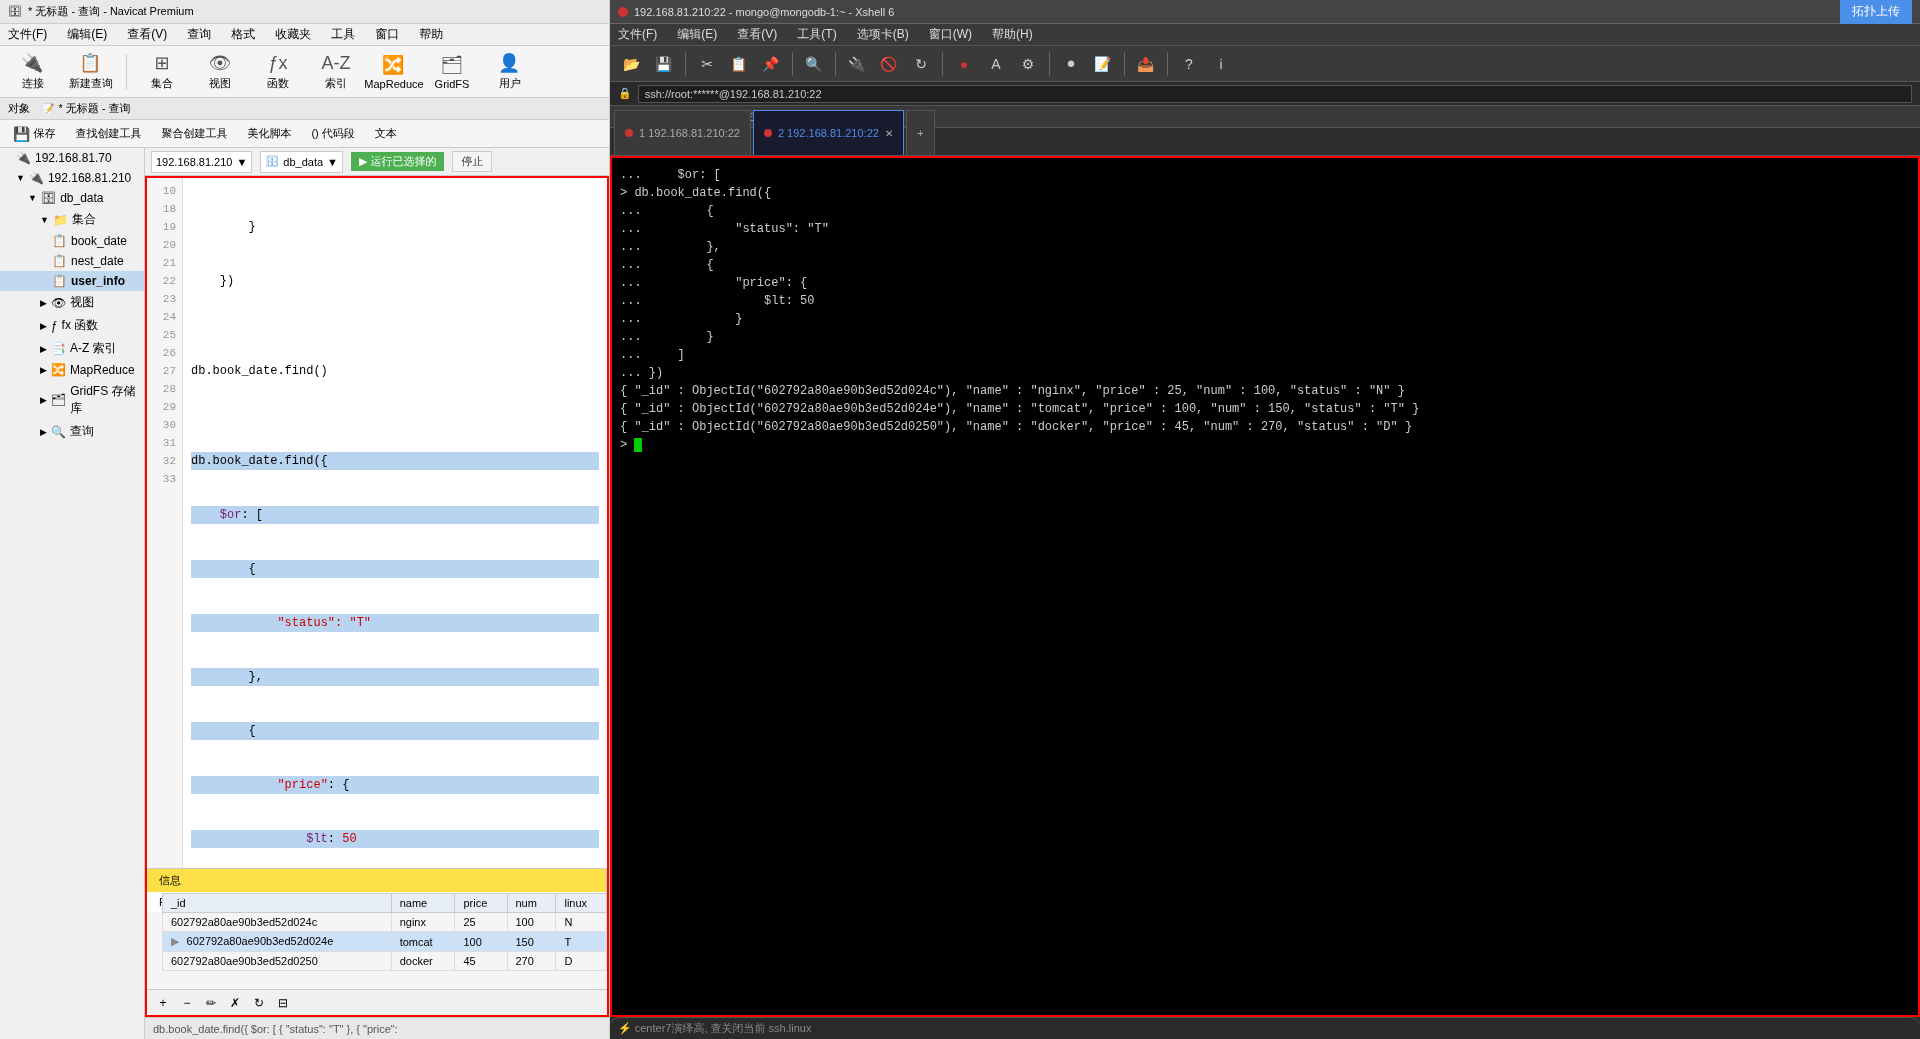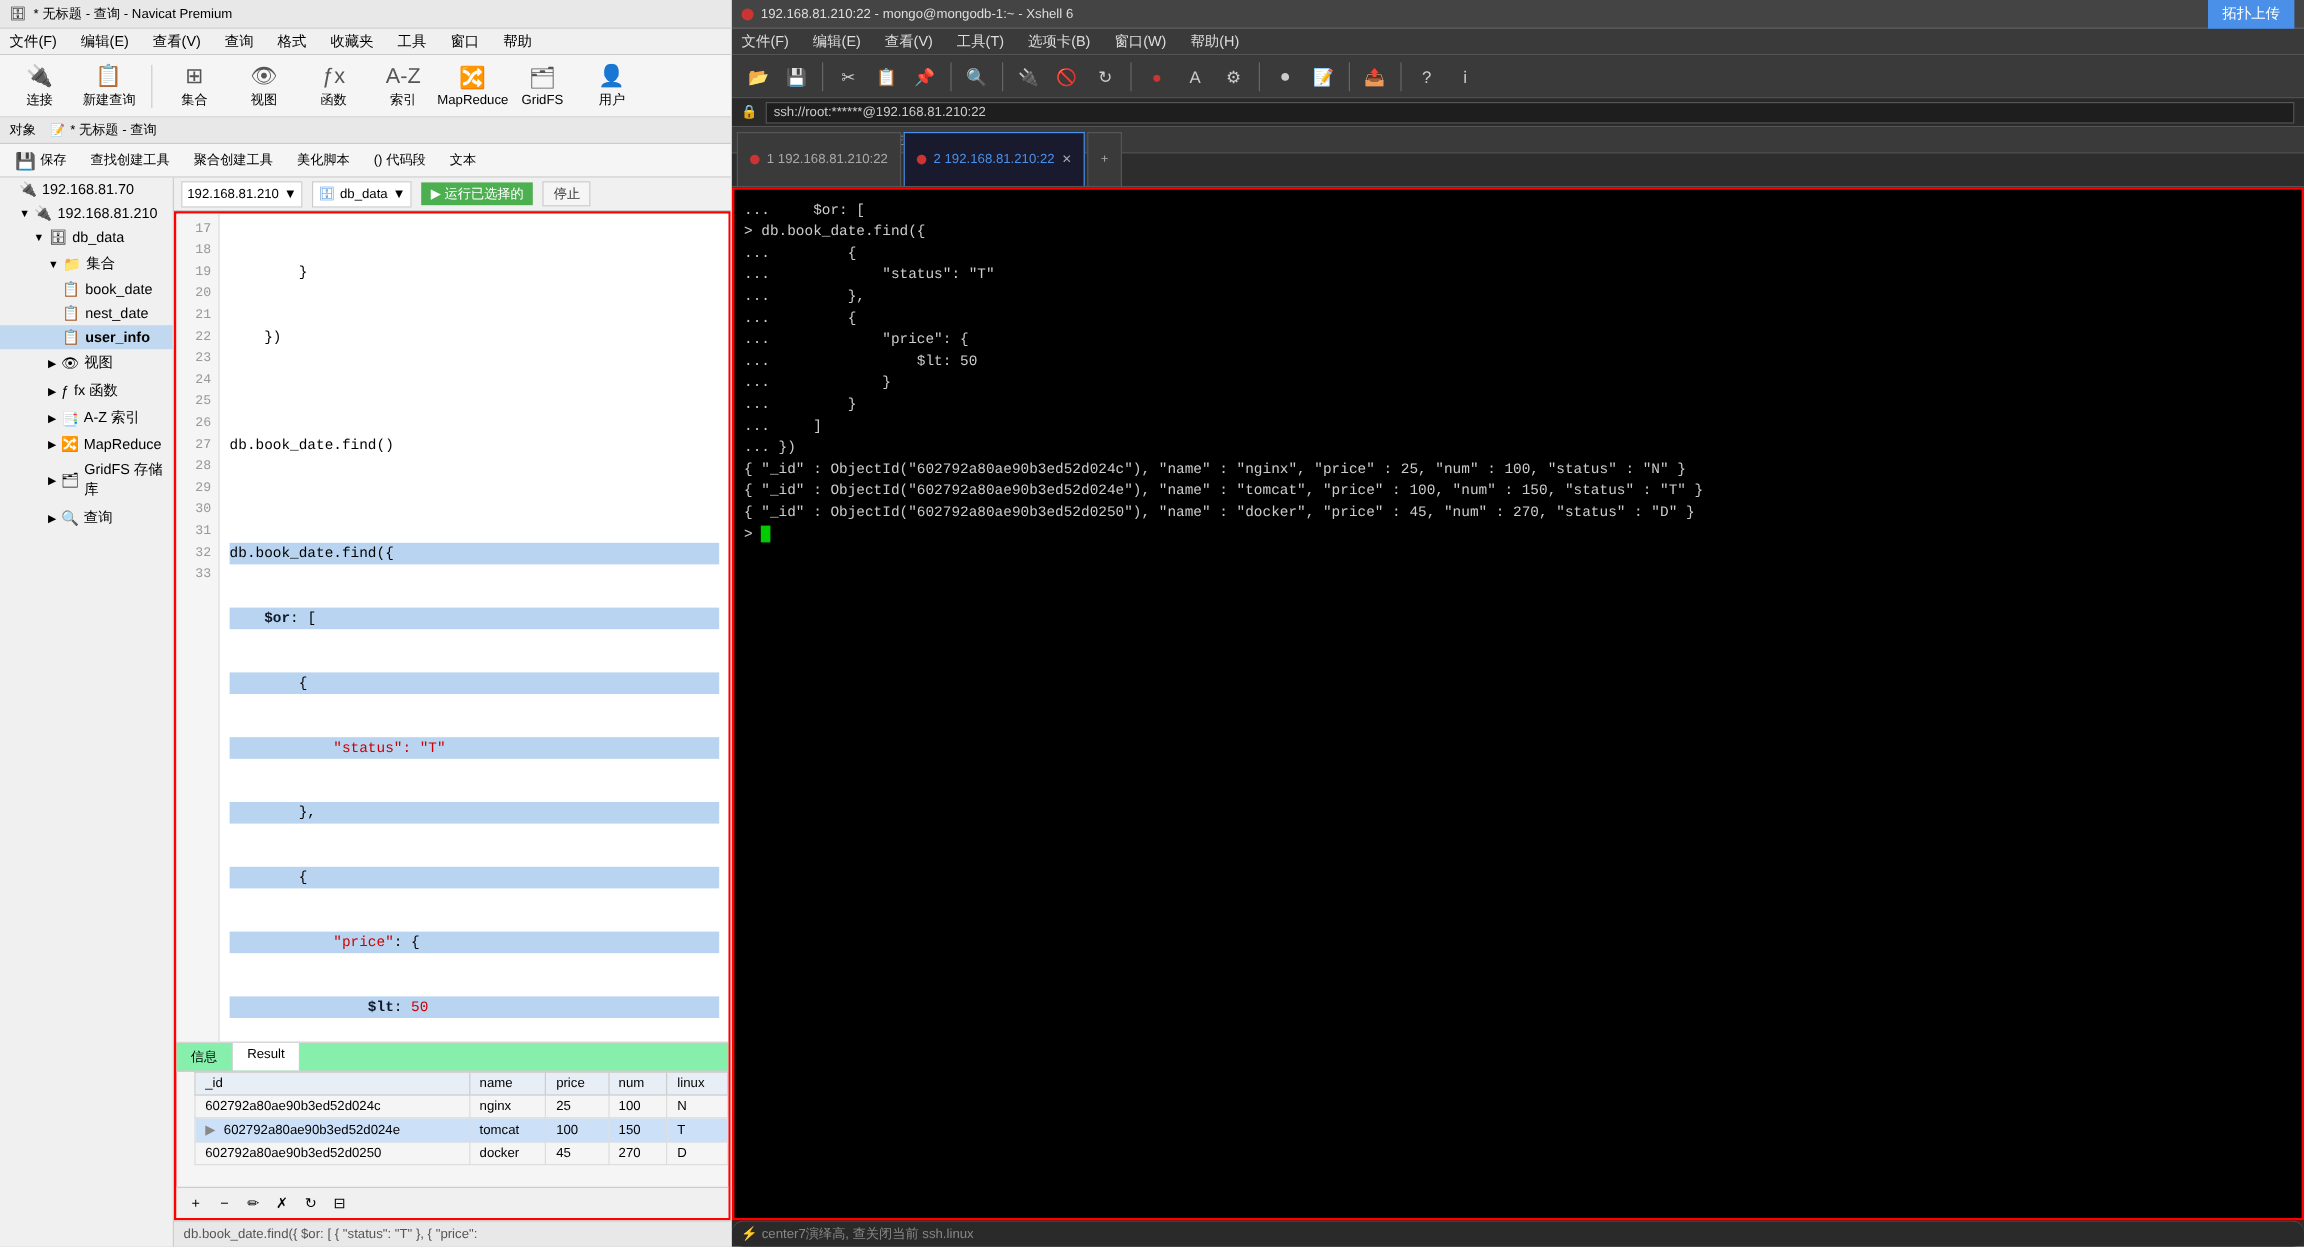--- a/index.html
+++ b/index.html
@@ -180,37 +180,38 @@
     }
     .code-content {
       flex: 1;
       padding: 4px 8px;
       line-height: 18px;
       overflow: auto;
       white-space: pre;
     }
     .code-line { line-height: 18px; }
     .code-highlight { background: #b8d4f0; }
-    .kw { color: #0f172a; font-weight: bold; }
+    .kw { color: #701a75; }
     .str { color: #cc0000; }
     .num { color: #cc0000; }
     .func { color: #000000; }
 
     
     .results-area {
       height: 120px;
       display: flex;
       flex-direction: column;
       overflow: hidden;
     }
     .results-tabs {
       display: flex;
-      background: #86efac;
+      background: #fde047;
       border-bottom: 1px solid #ccc;
       height: 24px;
+      flex-direction: column;
     }
     .results-tab {
       padding: 4px 12px;
       font-size: 11px;
       cursor: pointer;
       border-right: 1px solid #ccc;
     }
     .results-tab.active { background: white; }
     .results-table-wrap {
       flex: 1;
@@ -601,21 +602,21 @@
         <button class="stop-btn">
           <span>停止</span>
         </button>
       </div>
 
       <div class="navicat-query-wrapper">
 
         <div class="code-editor" style="height:200px;">
           <div class="code-editor-inner">
             <div class="line-numbers">
-              <div>17</div>
+              <div>10</div>
               <div>18</div>
               <div>19</div>
               <div>20</div>
               <div>21</div>
               <div>22</div>
               <div>23</div>
               <div>24</div>
               <div>25</div>
               <div>26</div>
               <div>27</div>

